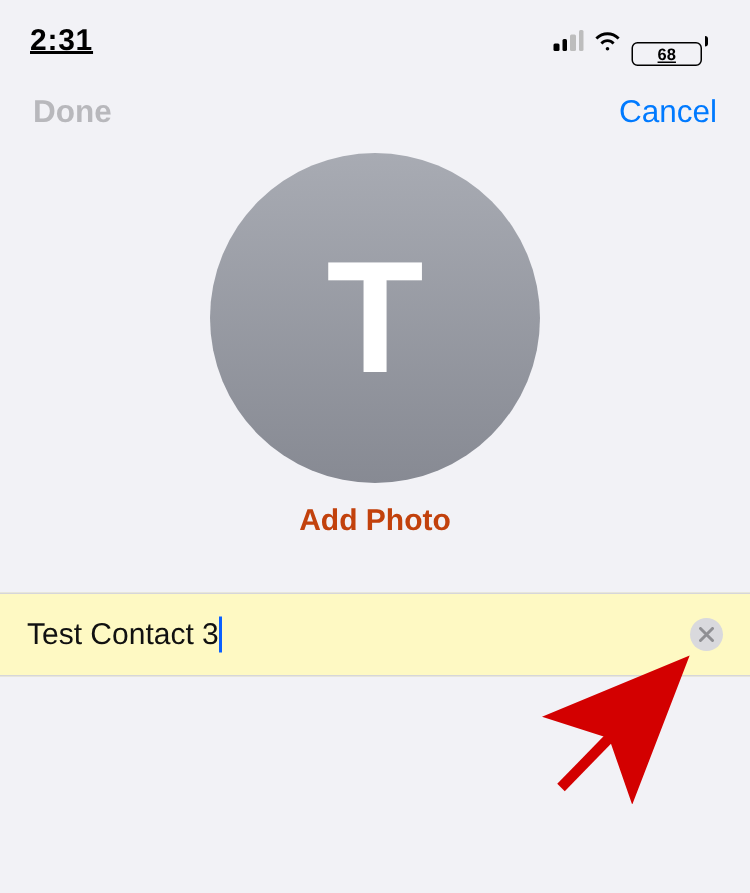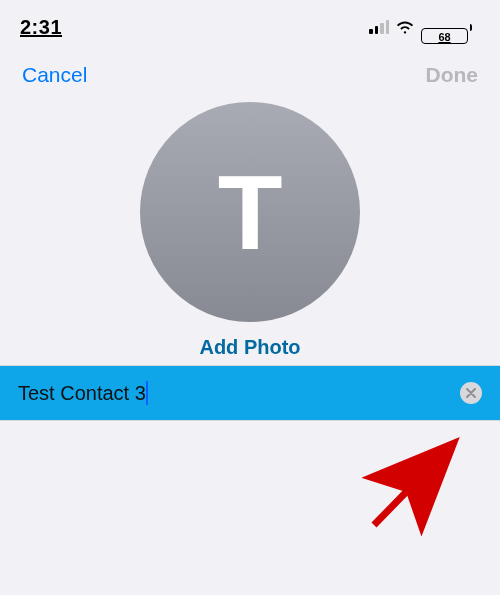--- a/index.html
+++ b/index.html
@@ -19,23 +19,23 @@
   .battery-cap { width: 2.5px; height: 7px; background:#000; border-radius: 0 2px 2px 0; margin-left:1.5px; }
 
   .nav-bar { display: flex; justify-content: space-between; align-items: center; padding: 12px 22px 8px 22px; height: 50px; }
   .nav-btn { font-size: 21px; background: none; border: none; cursor: pointer; }
   .nav-cancel { color: #007aff; }
   .nav-done { color: #b8b8bc; font-weight: 600; }
 
   .photo-area { display: flex; flex-direction: column; align-items: center; padding-top: 4px; }
   .avatar { width: 220px; height: 220px; border-radius: 50%; background: linear-gradient(180deg, #a8abb3 0%, #878a93 100%); display:flex; align-items:center; justify-content:center; }
   .avatar-letter { color: #fff; font-size: 106px; font-weight: 600; }
-  .add-photo { margin-top: 14px; margin-bottom: 6px; font-size: 20px; font-weight: 600; color: #0369a1; background:none; border:none; cursor:pointer; }
+  .add-photo { margin-top: 14px; margin-bottom: 36px; font-size: 20px; font-weight: 600; color: #c2410c; background:none; border:none; cursor:pointer; }
 
-  .fields { background: #0ea5e9; border-top: 1px solid #d6d6da; border-bottom: 1px solid #d6d6da; }
+  .fields { background: #fef9c3; border-top: 1px solid #d6d6da; border-bottom: 1px solid #d6d6da; }
   .field { display: flex; align-items: center; padding: 0 18px; height: 54px; position: relative; }
   .field + .field { border-top: 1px solid #e3e3e7; margin-left: 18px; padding-left: 0; }
   .field input { flex: 1; border: none; outline: none; font-size: 20px; color: #111; background: transparent; }
   .field input::placeholder { color: #8f8f93; }
   .caret { display:inline-block; width:2px; height:24px; background:#0a60ff; margin-left:-2px; animation: blink 1s step-start infinite; vertical-align:middle; }
   @keyframes blink { 50% { opacity: 0; } }
   .clear-btn { width: 22px; height: 22px; border-radius: 50%; background: #d9d9dd; display:flex; align-items:center; justify-content:center; border:none; cursor:pointer; margin-left:8px; }
   .clear-btn svg { width: 10px; height: 10px; }
 
   
@@ -59,22 +59,22 @@
     <div class="battery">
       <div class="battery-body">
           <span class="battery-inner">68</span>
         </div>
       <div class="battery-cap"></div>
     </div>
   </div>
 </div>
 
 <div class="nav-bar">
+  <button class="nav-btn nav-done">Done</button>
   <button class="nav-btn nav-cancel">Cancel</button>
-  <button class="nav-btn nav-done">Done</button>
 </div>
 
 <div class="photo-area">
   <div class="avatar">
     <span class="avatar-letter">T</span>
   </div>
   <button class="add-photo">Add Photo</button>
 </div>
 
 <div class="fields">

